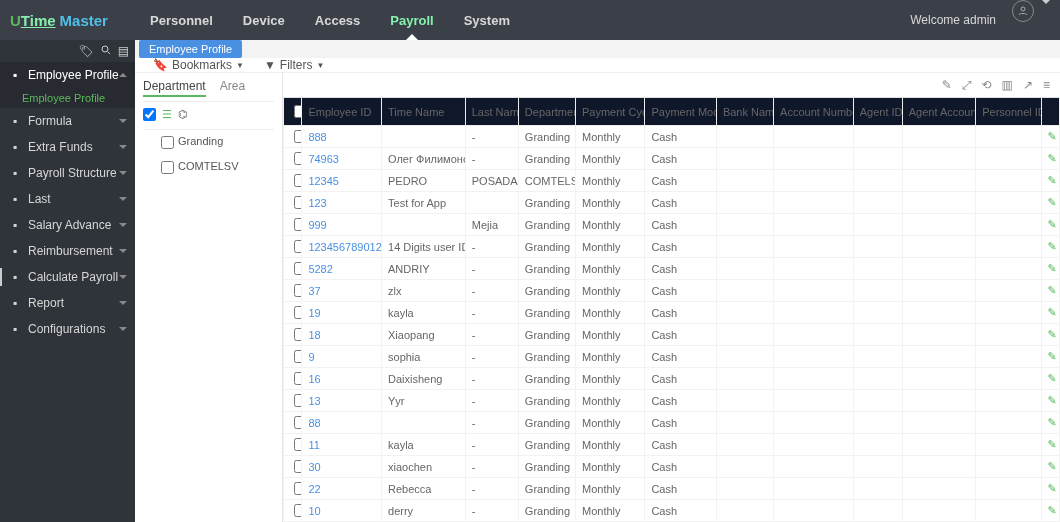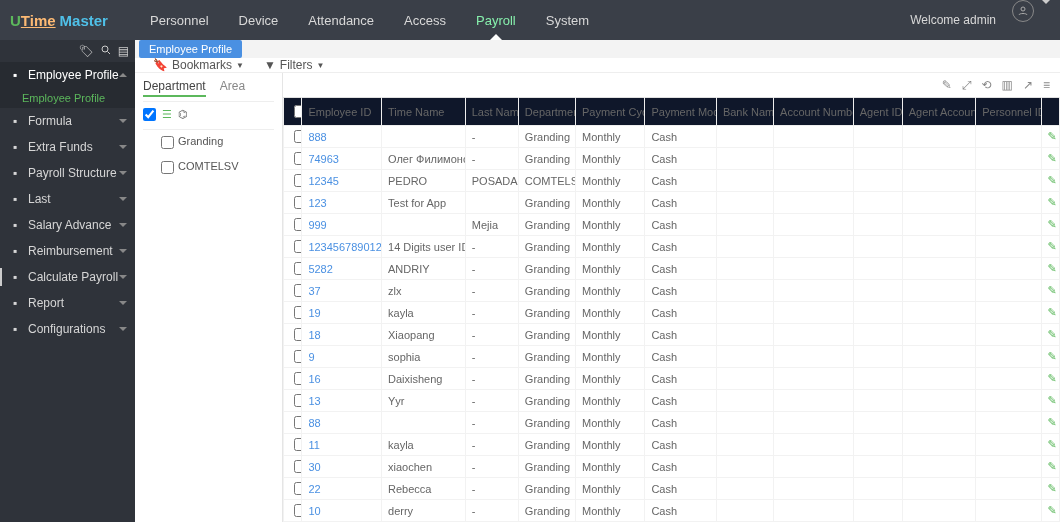--- a/index.html
+++ b/index.html
@@ -22,30 +22,31 @@
   }
   .logo {
     width: 135px;
     display: flex;
     align-items: center;
     padding-left: 10px;
     font-weight: 700;
     font-size: 15px;
   }
   .logo .u { color: #5cb85c; }
-  .logo .time { color: #fdba74; text-decoration: underline; }
+  .logo .time { color: #86efac; text-decoration: underline; }
   .logo .master { color: #4fc0e8; margin-left: 4px; }
   .topnav { display: flex; }
   .topnav div {
     padding: 8px 15px;
     display: flex;
     align-items: center;
     cursor: pointer;
     font-size: 13px;
     position: relative;
+    font-weight: bold;
   }
   .topnav div.active { color: #86efac; }
   .topnav div.active::after {
     content: "";
     position: absolute;
     bottom: 0;
     left: 50%;
     margin-left: -6px;
     border-left: 6px solid transparent;
     border-right: 6px solid transparent;
@@ -209,21 +210,20 @@
 
 <div class="topbar">
   <div class="logo">
     <span class="u">U</span>
       <span class="time">Time</span>
       <span class="master">Master</span>
   </div>
   <div class="topnav" id="topnav">
       <div>Personnel</div>
       <div>Device</div>
-      <div>Attendance</div>
       <div>Access</div>
       <div class="active">Payroll</div>
       <div>System</div>
     </div>
   <div class="spacer"></div>
   <div class="welcome">Welcome admin</div>
   <div class="avatar">
     <svg class="svgicon" viewBox="0 0 24 24">
         <circle cx="12" cy="8" r="4"></circle>
         <path d="M4 20c0-4 16-4 16 0"></path>

